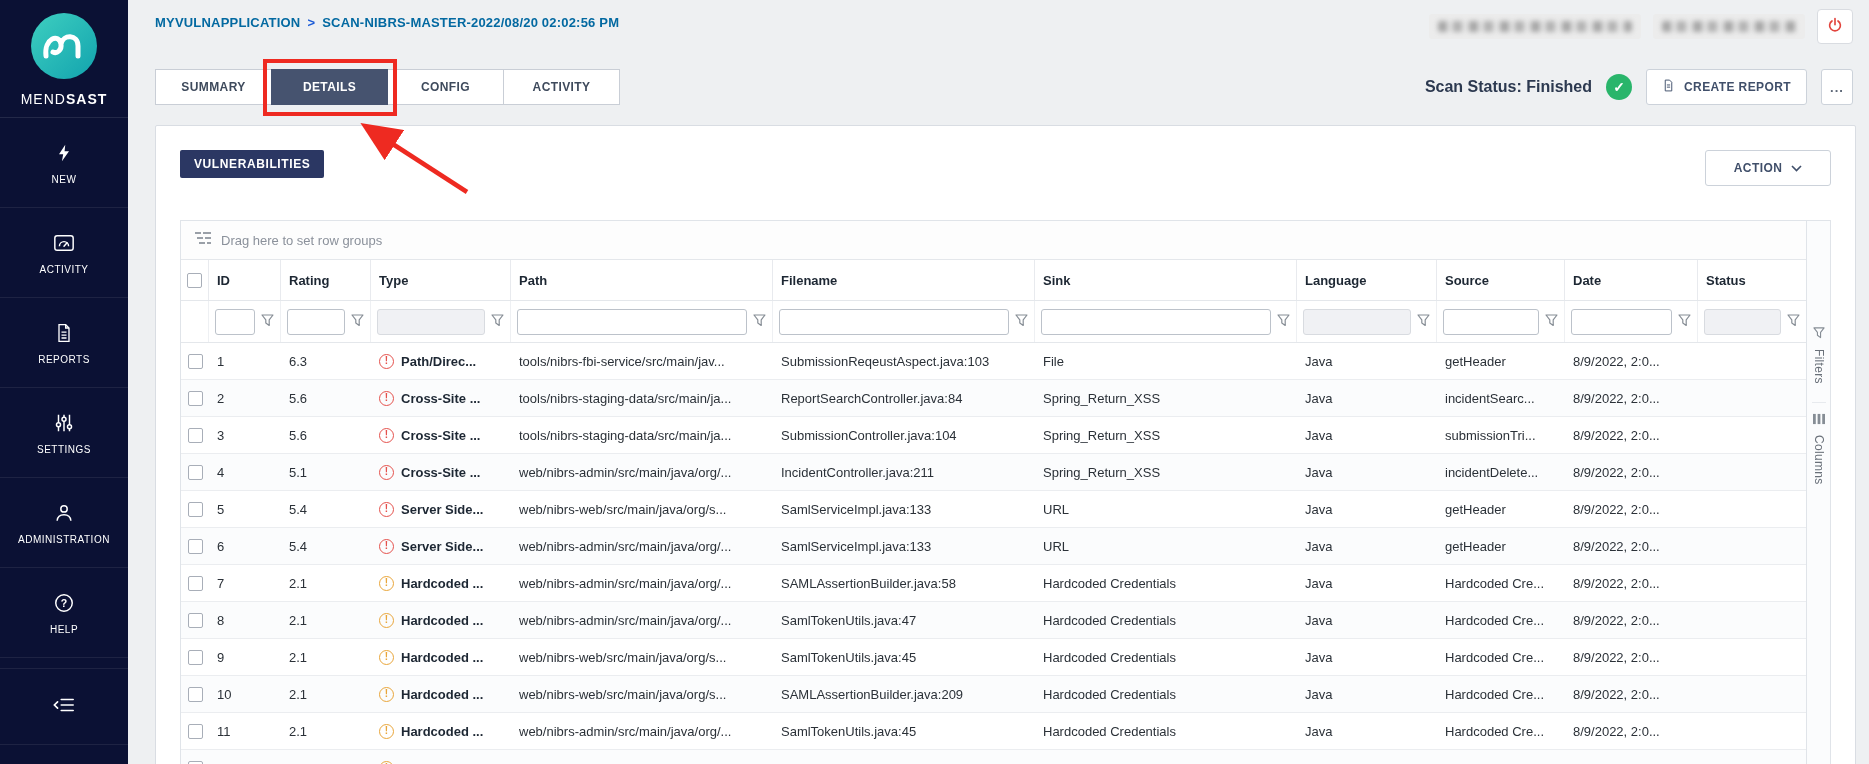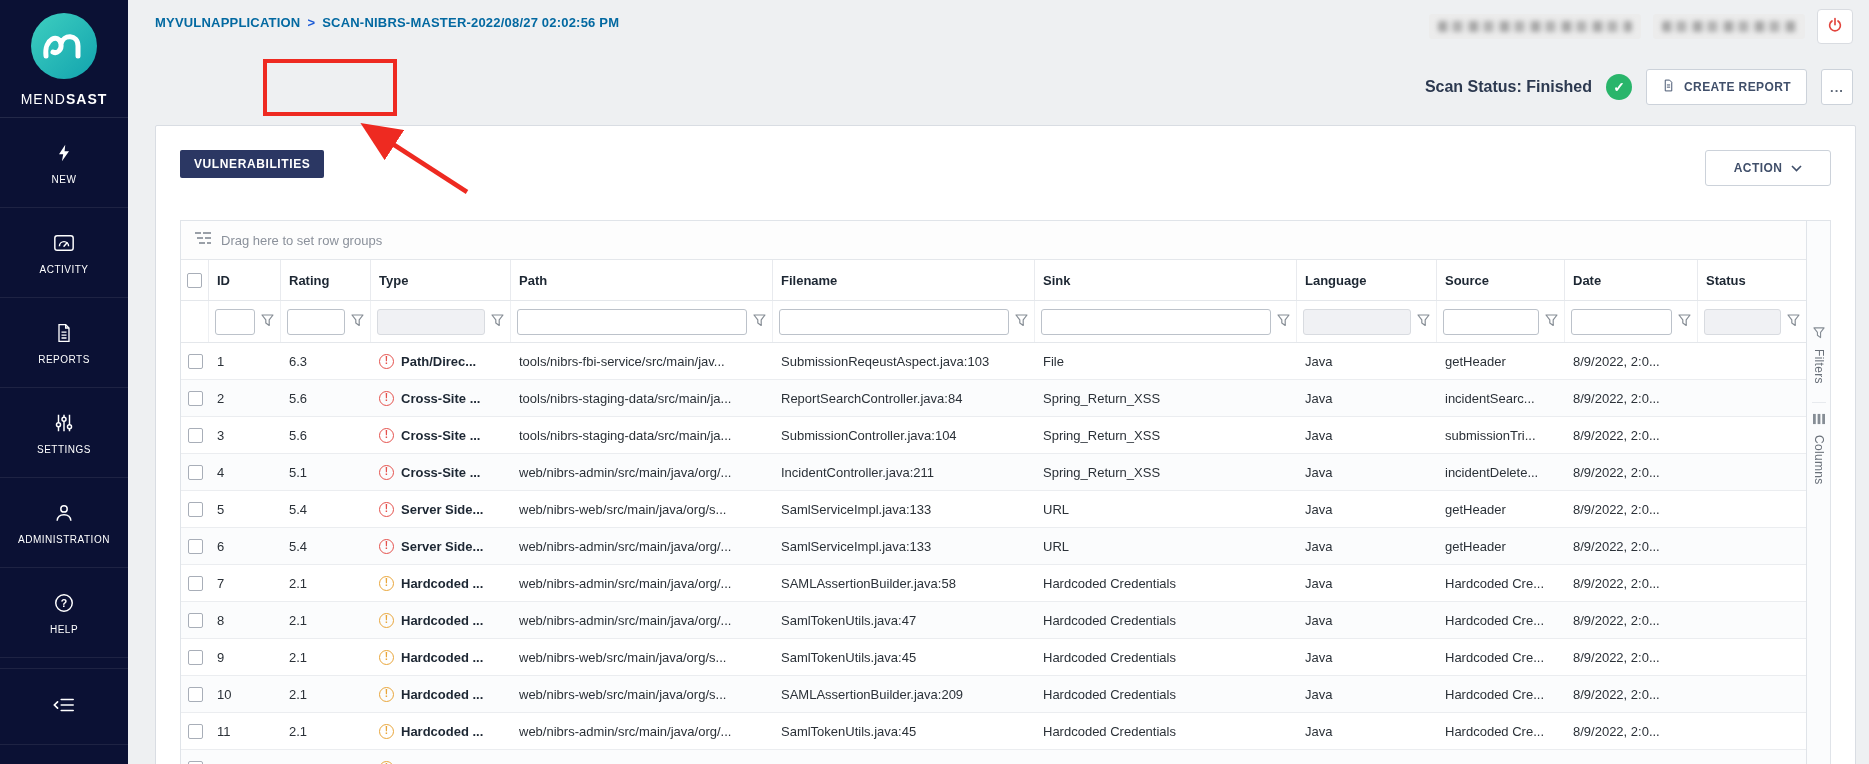--- a/index.html
+++ b/index.html
@@ -175,40 +175,46 @@
         </svg>
       </span>
     </div>
   </aside>
 
   <div class="main">
 
     <div class="breadcrumb">
       <a>MYVULNAPPLICATION</a>
       <span>&gt;</span>
-      <a>SCAN-NIBRS-MASTER-2022/08/27 02:02:56 PM</a>
+      <a>SCAN-NIBRS-MASTER-2022/08/20 02:02:56 PM</a>
     </div>
 
     <div class="top-right">
       <div class="redacted r1">
           <div class="smudge"></div>
         </div>
       <div class="redacted r2">
           <div class="smudge"></div>
         </div>
       <div class="power-btn">
         <span>
           <svg width="18" height="18" viewBox="0 0 24 24" fill="none" stroke="#e2443d" stroke-width="2.2" stroke-linecap="round">
             <path d="M12 3.5 v8"></path>
             <path d="M8 6.6 a7.2 7.2 0 1 0 8 0"></path>
           </svg>
         </span>
       </div>
     </div>
 
+    <div class="tabs">
+      <div class="tab">SUMMARY</div>
+      <div class="tab active">DETAILS</div>
+      <div class="tab">CONFIG</div>
+      <div class="tab">ACTIVITY</div>
+    </div>
 
     <div class="status-row">
       <span class="scan-status">Scan Status: Finished</span>
       <span class="check-circle">✓</span>
       <button class="btn">
         <span>
           <svg width="13" height="15" viewBox="0 0 24 24" fill="none" stroke="#44536e" stroke-width="1.8">
             <path d="M6 2 h8 l4 4 v16 h-12 Z"></path>
               <path d="M9 11 h6 M9 15 h6"></path>
           </svg>

